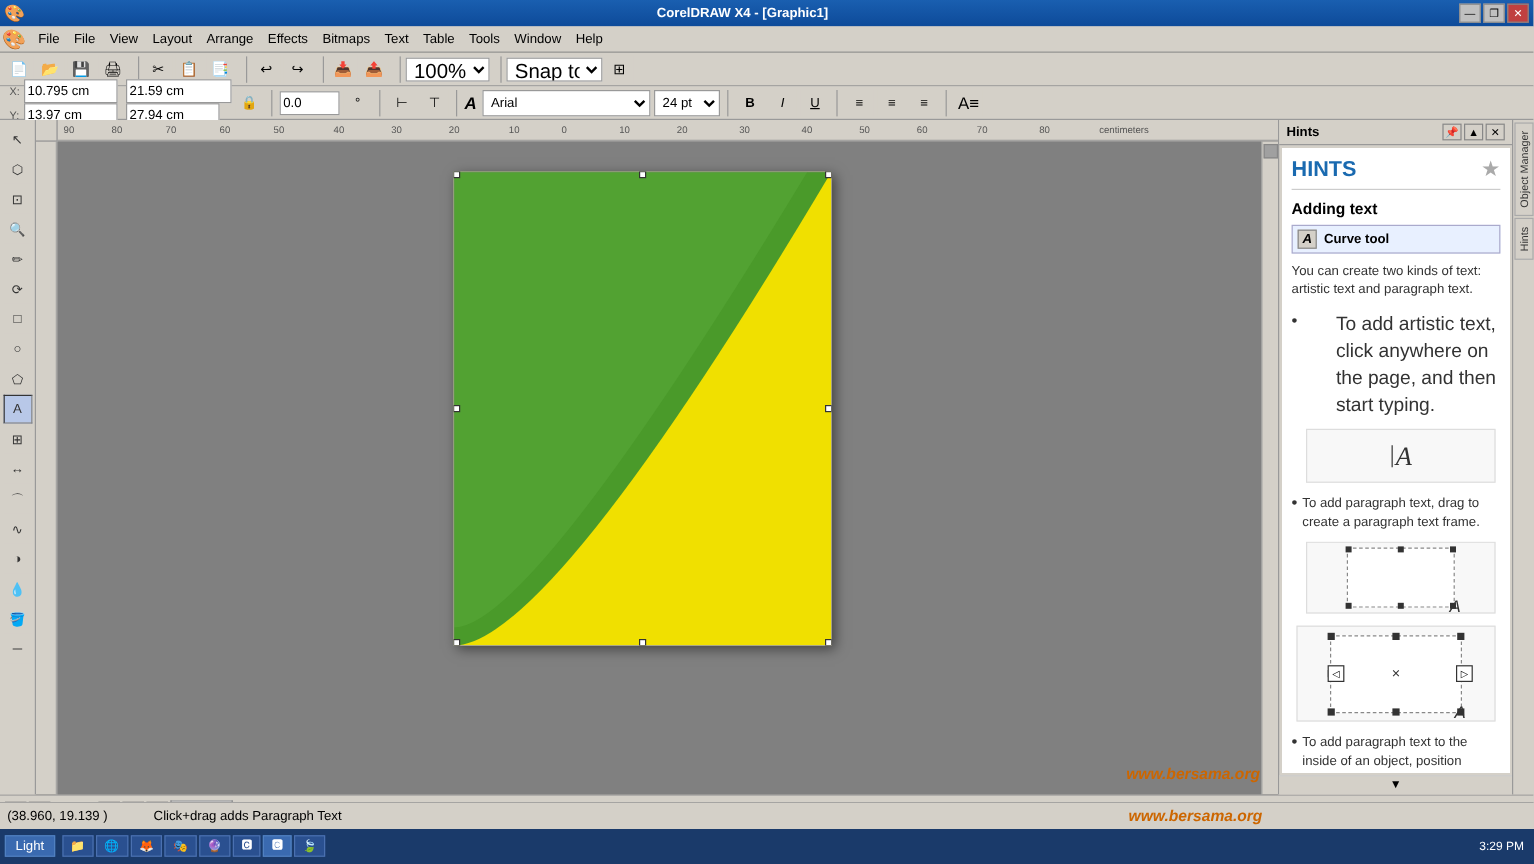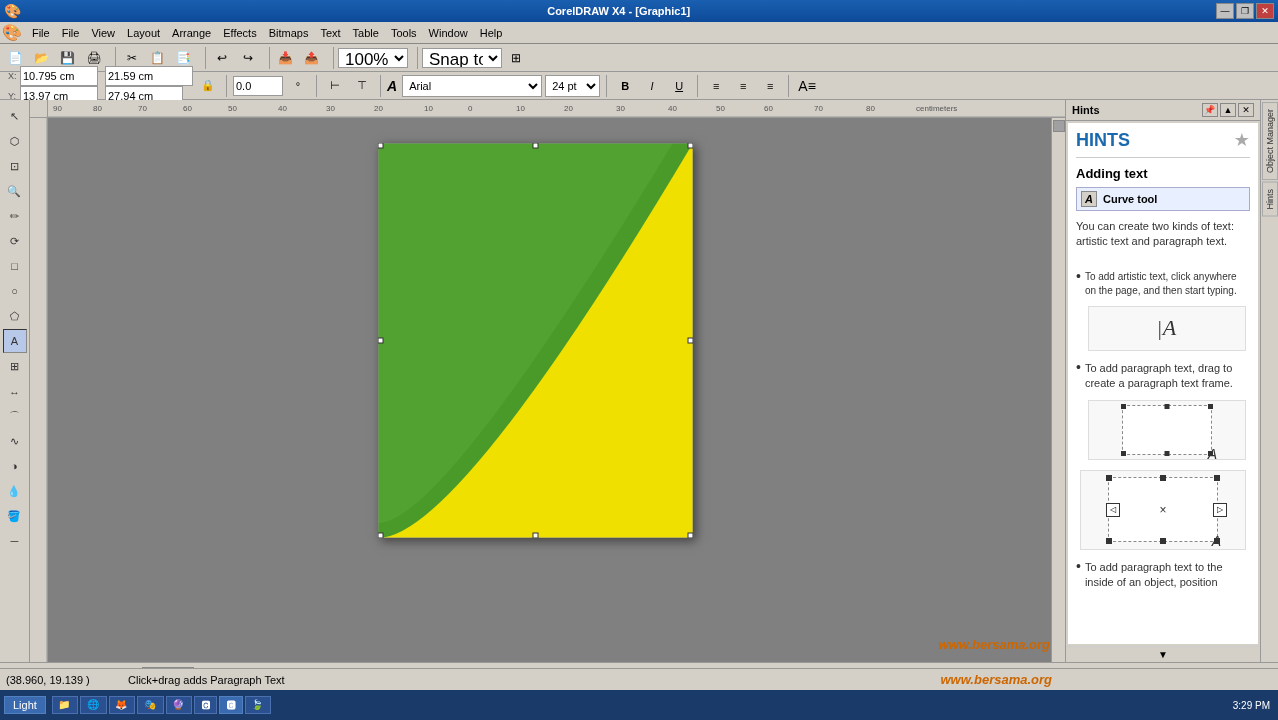--- a/index.html
+++ b/index.html
@@ -284,25 +284,25 @@
 
       <div style="font-size:13px;font-weight:bold;color:#000;margin-bottom:6px;">Adding text</div>
 
       <div style="display:flex;align-items:center;gap:6px;font-size:11px;font-weight:bold;margin-bottom:8px;padding:3px 4px;border:1px solid #aac;background:#e8f0ff;">
         <div style="width:16px;height:16px;border:1px solid #888;background:#d4d0c8;display:flex;align-items:center;justify-content:center;font-size:11px;font-weight:bold;">
           <span style="font-style:italic;">A</span>
         </div>
         <span>Curve tool</span>
       </div>
 
-      <div style="font-size:11px;color:#333;margin-bottom:20px;line-height:1.4;">You can create two kinds of text: artistic text and paragraph text.</div>
+      <div style="font-size:11px;color:#333;margin-bottom:10px;line-height:1.4;">You can create two kinds of text: artistic text and paragraph text.</div>
 
       <div style="display:flex;gap:4px;margin-bottom:8px;">
         <span style="flex-shrink:0;color:#333;font-size:14px;margin-top:-2px;">•</span>
-        <span style="font-size:10px;color:#333;line-height:1.4;">To add artistic text, click anywhere on the page, and then start typing.</span>
+        <span style="font-size:16px;color:#333;line-height:1.4;margin-left:28px;">To add artistic text, click anywhere on the page, and then start typing.</span>
       </div>
 
       <div style="background:#f8f8f8;border:1px solid #ddd;padding:8px;margin:0 4px 10px 12px;display:flex;align-items:center;justify-content:center;height:45px;">
         <span style="font-size:20px;color:#333;font-family:serif;">|</span>
         <span style="font-size:22px;color:#333;font-family:serif;font-style:italic;margin-left:1px;">A</span>
       </div>
 
       <div style="display:flex;gap:4px;margin-bottom:8px;">
         <span style="flex-shrink:0;color:#333;font-size:14px;margin-top:-2px;">•</span>
         <span style="font-size:11px;color:#333;line-height:1.4;">To add paragraph text, drag to create a paragraph text frame.</span>

